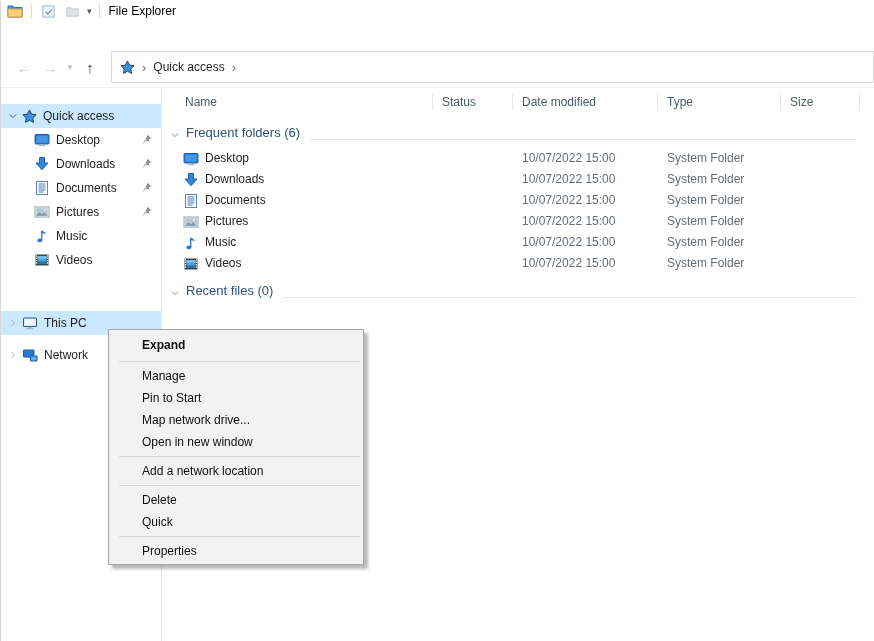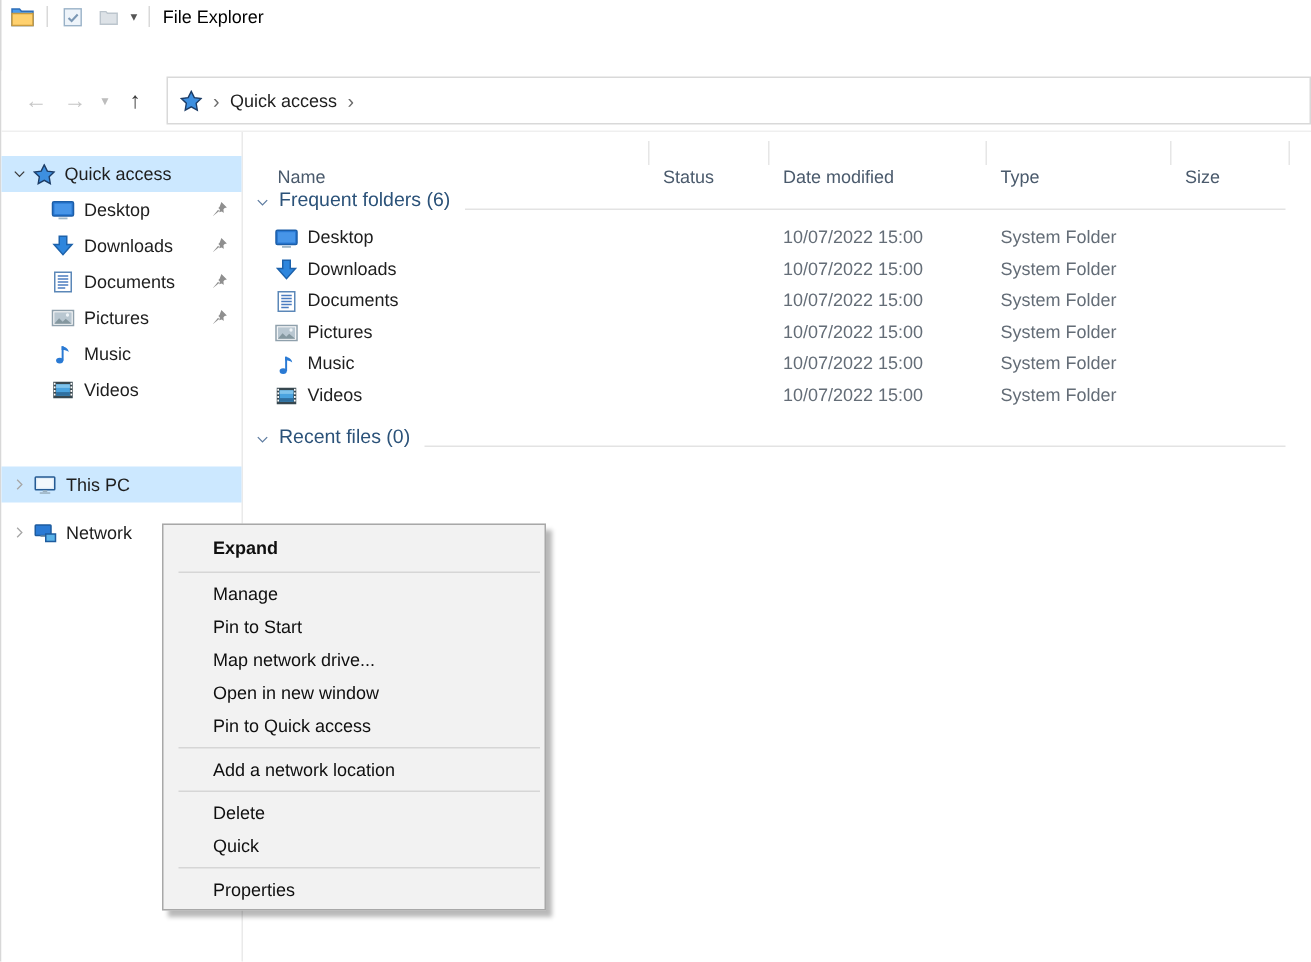--- a/index.html
+++ b/index.html
@@ -35,34 +35,34 @@
   .srow.selected{background:#cce8ff;}
   .srow .chev{width:12px;margin-left:6px;display:flex;align-items:center;justify-content:center;}
   .srow .ic{display:flex;align-items:center;}
   .srow.lvl0 .ic{margin-left:3px;}
   .srow.lvl1 .ic{margin-left:33px;}
   .srow .lbl{margin-left:6px;white-space:nowrap;}
   .srow .pin{position:absolute;right:9px;top:6px;}
 
   .content{position:absolute;top:0;bottom:0;left:161px;right:0;background:#fff;}
   .colhdr{position:absolute;top:2px;left:0;right:0;height:24px;color:#4a5a6c;}
-  .colhdr .col{position:absolute;top:0;height:24px;line-height:24px;margin-top:16px;}
+  .colhdr .col{position:absolute;top:0;height:24px;line-height:24px;}
   .colhdr .csep{position:absolute;top:4px;width:1px;height:16px;background:#e6e6e6;}
   .group-hdr{position:absolute;left:8px;right:17px;height:18px;display:flex;align-items:flex-end;color:#2b5279;font-size:13px;}
   .group-hdr .gchev{display:flex;align-items:center;margin-right:6px;}
   .group-hdr .gline{flex:1;height:1px;background:#e3e3e3;margin-left:10px;}
   .row{position:absolute;left:0;right:0;height:21px;line-height:21px;}
   .row .cell-name{position:absolute;left:21px;top:0;height:21px;display:flex;align-items:center;}
   .row .cell-name .nm{margin-left:6px;}
   .row .cell-date{position:absolute;left:360px;color:#646d77;}
   .row .cell-type{position:absolute;left:505px;color:#646d77;}
 
   
   .menu{position:absolute;left:107px;top:329px;width:254px;background:#f2f2f2;border:1px solid #a8a8a8;
-    box-shadow:4px 4px 3px rgba(0,0,0,0.28);padding:2px 0;z-index:20;margin-top:20px;}
+    box-shadow:4px 4px 3px rgba(0,0,0,0.28);padding:2px 0;z-index:20;}
   .mi{height:22px;line-height:22px;padding-left:33px;color:#0f0f0f;white-space:nowrap;}
   .mi.bold{height:26px;line-height:26px;font-weight:bold;}
   .msep{height:1px;background:#d6d6d6;margin:3px 3px 3px 10px;}
 
   .ic svg{display:block;}
 </style>
 </head>
 <body>
 
 <div class="window">
@@ -380,21 +380,20 @@
     </div>
   </div>
 
   <div class="menu" id="menu">
       <div class="mi bold">Expand</div>
       <div class="msep"></div>
       <div class="mi">Manage</div>
       <div class="mi">Pin to Start</div>
       <div class="mi">Map network drive...</div>
       <div class="mi">Open in new window</div>
-      <div class="mi">Pin to Quick access</div>
       <div class="msep"></div>
       <div class="mi">Add a network location</div>
       <div class="msep"></div>
       <div class="mi">Delete</div>
       <div class="mi">Quick</div>
       <div class="msep"></div>
       <div class="mi">Properties</div>
     </div>
 </div>
 

